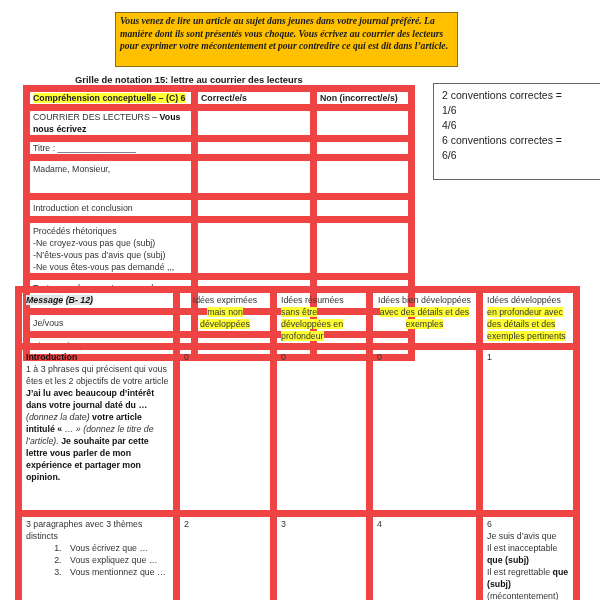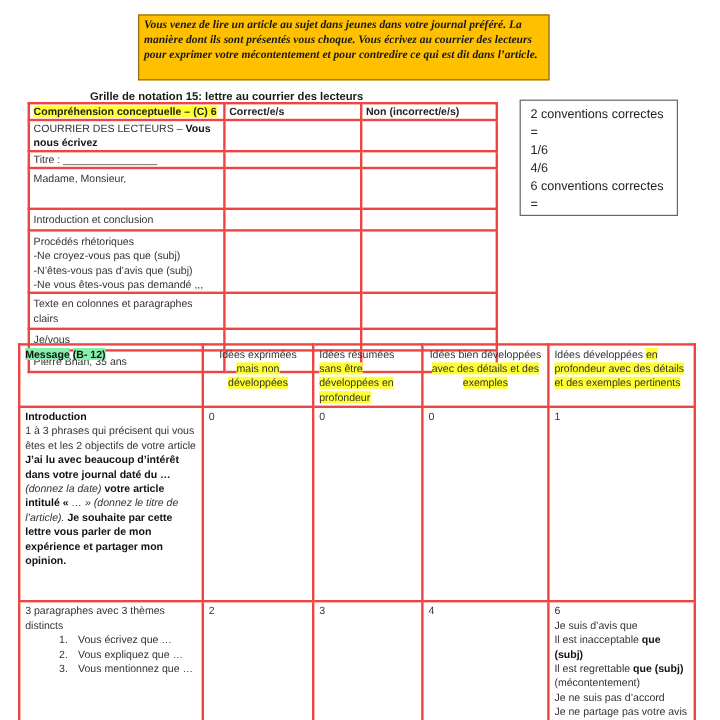--- a/index.html
+++ b/index.html
@@ -7,30 +7,30 @@
   .prompt-box {
     position:absolute; left:115px; top:12px; width:333px; height:49px;
     background:#FFC000; border:1.5px solid #8a6d1a; padding:2px 4px;
     font-family:"Liberation Serif", serif; font-style:italic; font-weight:bold;
     font-size:9.6px; line-height:12.6px; color:#1a1a1a;
   }
   .grid-title {
     position:absolute; left:75px; top:74px; font-size:9.4px; font-weight:bold; color:#1a1a1a;
   }
   table { border-collapse:collapse; position:absolute; font-size:8.8px; line-height:12px; }
-  td { border:2px solid #ef4444; vertical-align:top; padding:0 3px; }
+  td { border:7px solid #ef4444; vertical-align:top; padding:0 3px; }
   .t1 { left:23px; top:85px; width:392px; }
   .t1 td { color:#333; }
   .t1 .c1 { width:155px; }
   .t1 .c2 { width:106px; }
   .t1 .hdr td { font-weight:bold; color:#222; }
   .hl-yellow { background:#FFFF33; }
-  .hl-cyan { background:#86efac; }
+  .hl-cyan { background:#e5e5e5;font-style:italic; }
   .note-box {
-    position:absolute; left:433px; top:83px; width:132px; height:97px;
+    position:absolute; left:433px; top:83px; width:168px; height:97px;
     border:1px solid #666; padding:4px 8px; box-sizing:border-box;
     font-size:10.5px; line-height:15px; color:#222;
   }
   .t2 { left:15px; top:286px; width:565px; }
   .t2 td { color:#333; padding:1px 4px; }
   .t2 .h-row td { height:48px; }
   .t2 .intro-row td { height:158px; }
   .t2 .para-row td { height:110px; }
   .t2 .w1 { width:143px; } .t2 .w2 { width:82px;text-align:center; } .t2 .w3 { width:81px; } .t2 .w4 { width:95px;text-align:center; }
   b { color:#111; }
@@ -100,20 +100,21 @@
         <td></td>
   </tr>
 </tbody>
   </table>
 
 <div class="note-box">
   <div>2 conventions correctes =</div>
   <div>1/6</div>
   <div>4/6</div>
   <div>6 conventions correctes =</div>
+  <div>6/6</div>
 </div>
 
 <table class="t2">
   <tbody>
       <tr class="h-row">
     <td class="w1">
       <b class="hl-cyan">Message</b> <b class="hl-cyan">(B- 12)</b>
     </td>
     <td class="w2"><span>Idées exprimées </span><span class="hl-yellow">mais non développées</span></td>
     <td class="w3"><span>Idées résumées </span><span class="hl-yellow">sans être développées en profondeur</span></td>

